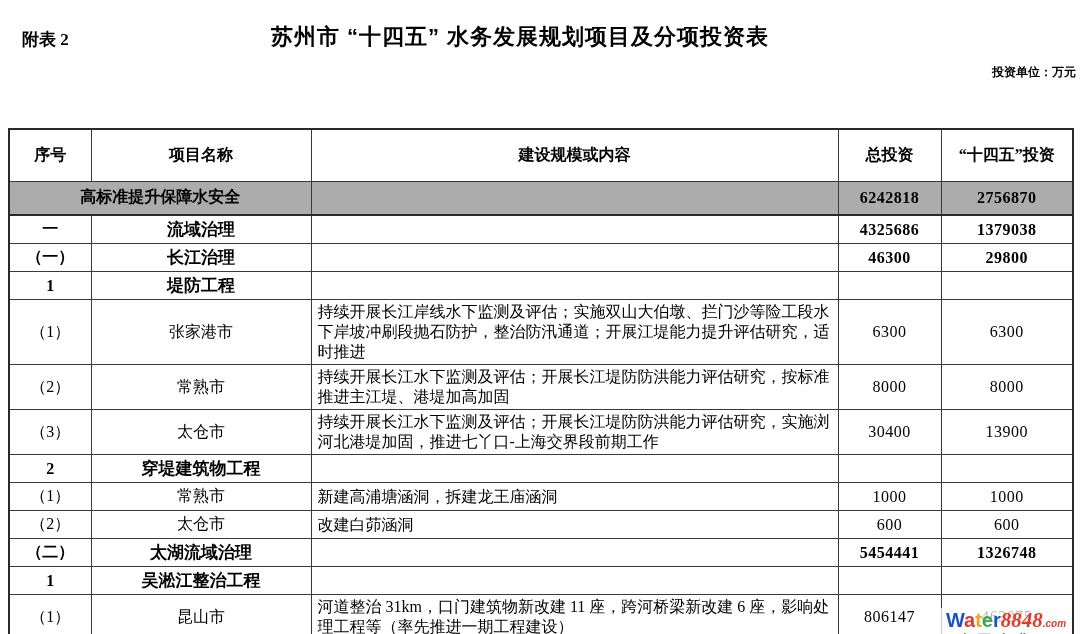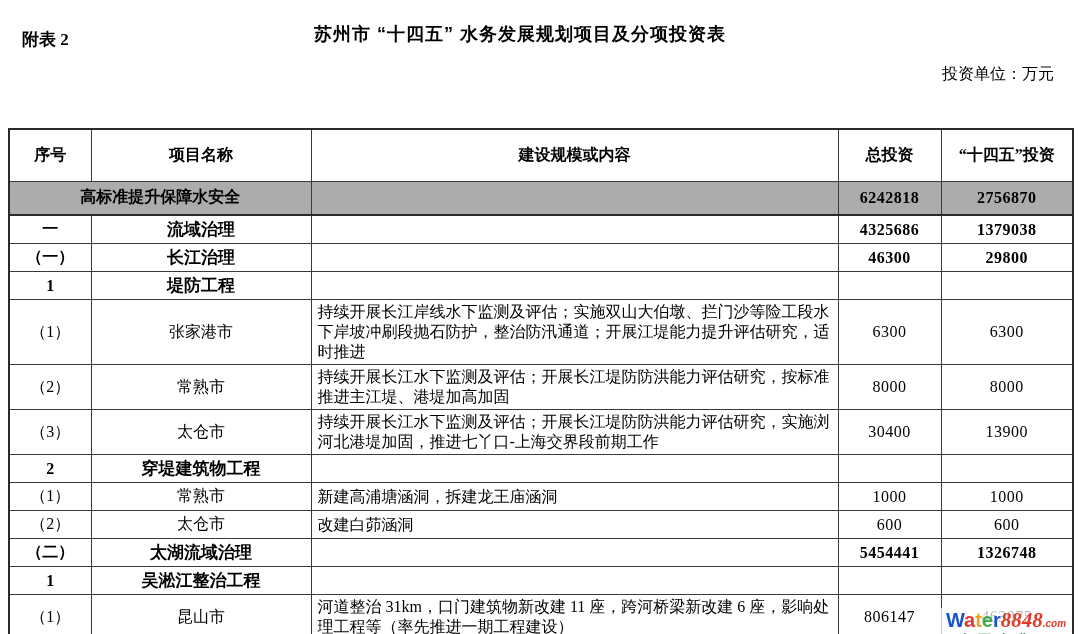--- a/index.html
+++ b/index.html
@@ -9,27 +9,27 @@
     background:#ffffff; color:#000;
     font-family:"Liberation Serif","DejaVu Serif",serif;
     position:relative; overflow:hidden;
   }
   .annex {
     position:absolute; left:22px; top:28px;
     font-size:17px; font-weight:bold;
   }
   .doc-title {
     position:absolute; left:0; right:40px; top:22px;
-    text-align:center; font-size:18px; font-weight:bold;
+    text-align:center; font-size:22px; font-weight:bold;
     font-family:"Liberation Sans","DejaVu Sans",sans-serif;
     letter-spacing:1px;
   }
   .unit-note {
-    position:absolute; right:26px; top:64px;
-    font-size:16px; font-weight:normal;
+    position:absolute; right:4px; top:64px;
+    font-size:12px; font-weight:bold;
   }
   table.invest {
     position:absolute; left:8px; top:95px;
     width:1064px; border-collapse:collapse; table-layout:fixed;
     border:2px solid #2a2a2a;
     margin-top:33px;
   }
   table.invest th, table.invest td {
     border:1px solid #3a3a3a;
     padding:2px 6px;

